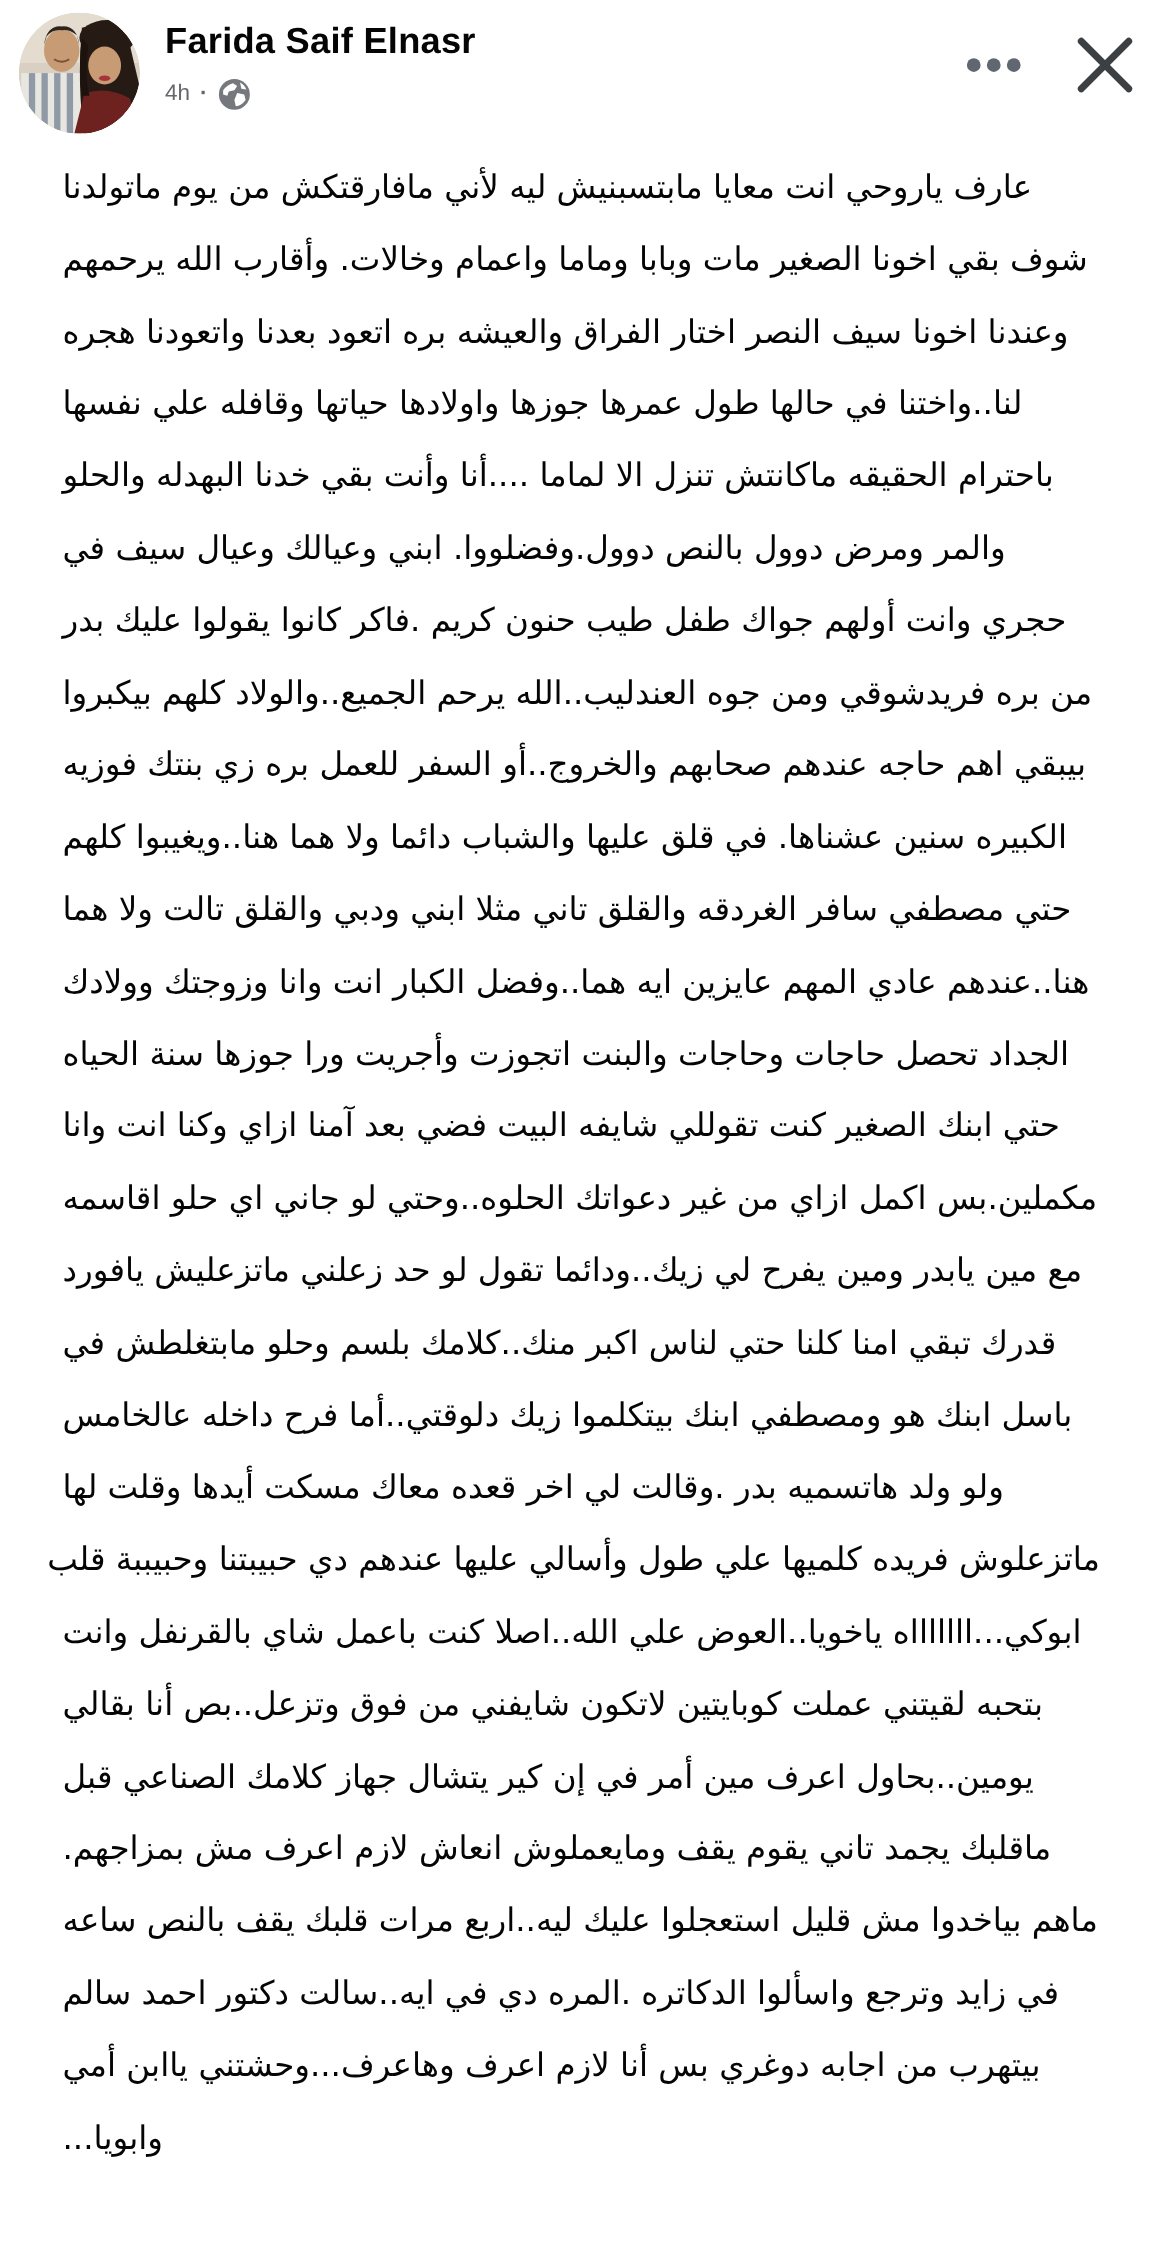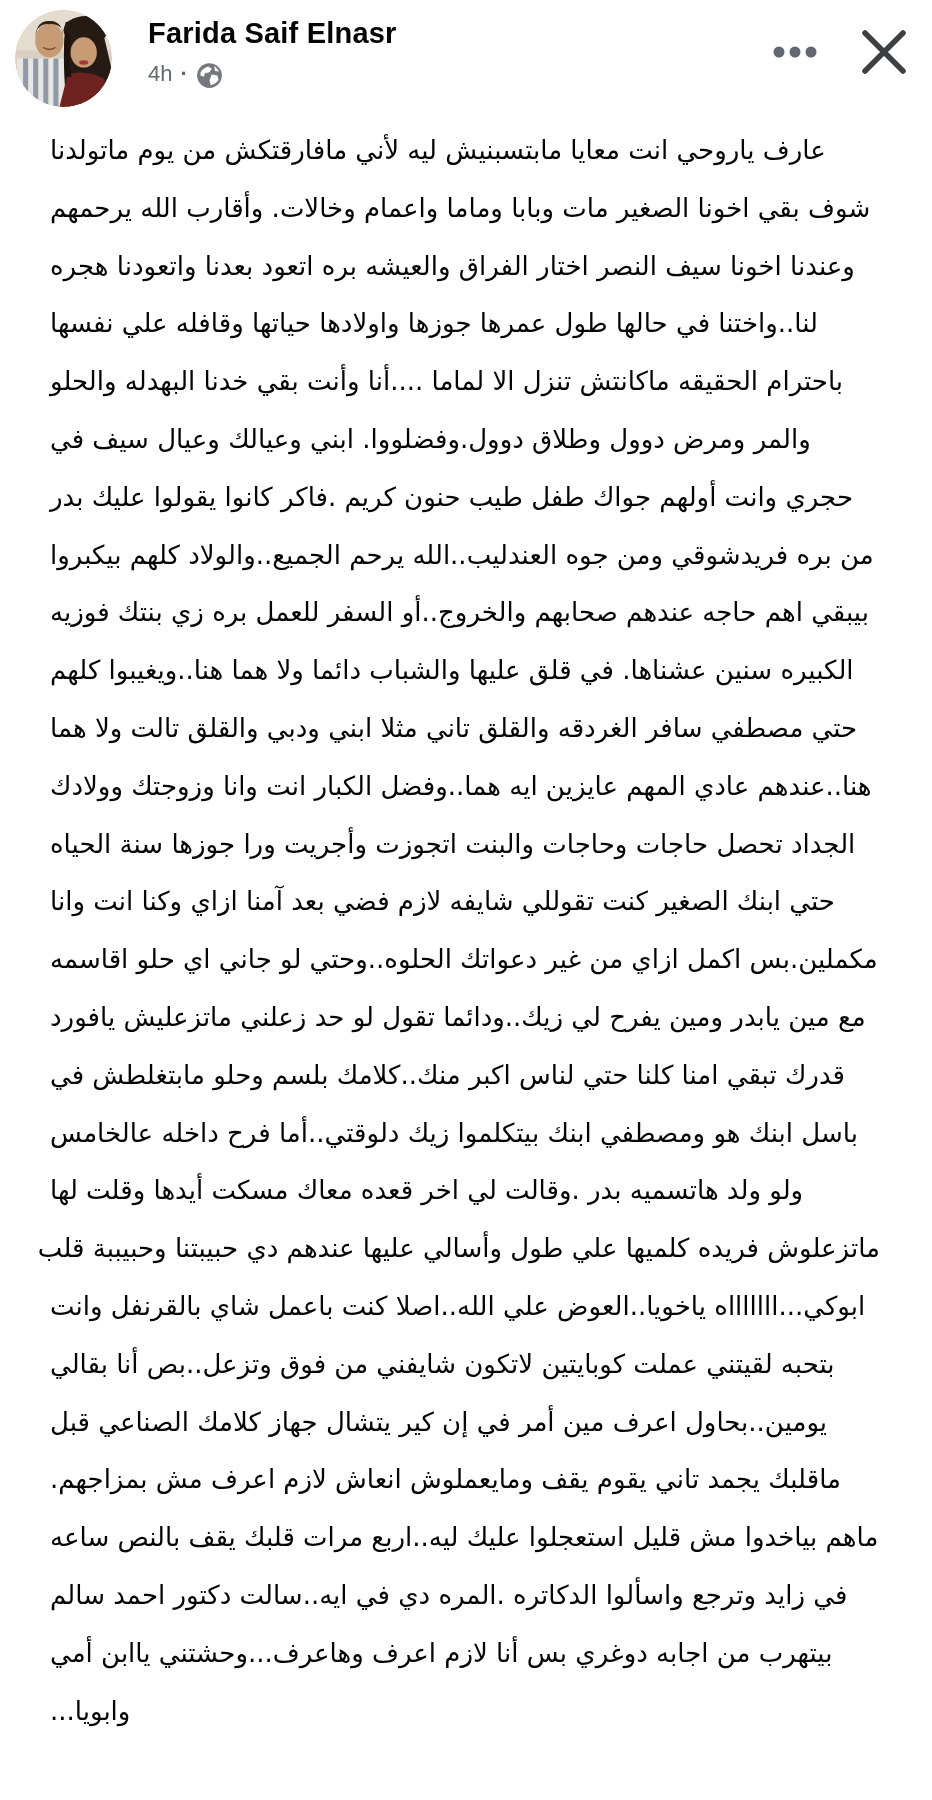--- a/index.html
+++ b/index.html
@@ -24,39 +24,39 @@
   .avatar {
     width: 97px;
     height: 97px;
     border-radius: 50%;
     overflow: hidden;
     flex: 0 0 auto;
     cursor: pointer;
   }
   .avatar svg { display: block; width: 100%; height: 100%; }
   .header-text {
-    margin-left: 36px;
+    margin-left: 20px;
     padding-top: 6px;
     flex: 1 1 auto;
     min-width: 0;
   }
   .author-name {
     font-size: 29px;
     font-weight: 700;
     color: #050505;
     letter-spacing: 0.2px;
     line-height: 1.2;
     cursor: pointer;
   }
   .meta-row {
     display: flex;
     align-items: center;
     margin-top: 9px;
     color: #65676b;
-    font-size: 22px;
+    font-size: 18px;
   }
   .meta-sep { margin: 0 8px; font-weight: 700; }
   .globe-icon { display: inline-flex; margin-top: 2px; }
   .globe-icon svg { display: block; }
 
   .header-actions {
     display: flex;
     align-items: center;
     gap: 34px;
     margin-left: auto;
@@ -165,29 +165,29 @@
 
   </header>
 
   <main>
     <div class="post-text">
         <div class="post-line">عارف ياروحي انت معايا مابتسبنيش ليه لأني مافارقتكش من يوم ماتولدنا</div>
         <div class="post-line">شوف بقي اخونا الصغير مات وبابا وماما واعمام وخالات. وأقارب الله يرحمهم</div>
         <div class="post-line">وعندنا اخونا سيف النصر اختار الفراق والعيشه بره اتعود بعدنا واتعودنا هجره</div>
         <div class="post-line">لنا..واختنا في حالها طول عمرها جوزها واولادها حياتها وقافله علي نفسها</div>
         <div class="post-line">باحترام الحقيقه ماكانتش تنزل الا لماما ....أنا وأنت بقي خدنا البهدله والحلو</div>
-        <div class="post-line">والمر ومرض دوول وطلاق دوول.وفضلووا. ابني وعيالك وعيال سيف في</div>
+        <div class="post-line">والمر ومرض دوول بالنص دوول.وفضلووا. ابني وعيالك وعيال سيف في</div>
         <div class="post-line">حجري وانت أولهم جواك طفل طيب حنون كريم .فاكر كانوا يقولوا عليك بدر</div>
         <div class="post-line">من بره فريدشوقي ومن جوه العندليب..الله يرحم الجميع..والولاد كلهم بيكبروا</div>
         <div class="post-line">بيبقي اهم حاجه عندهم صحابهم والخروج..أو السفر للعمل بره زي بنتك فوزيه</div>
         <div class="post-line">الكبيره سنين عشناها. في قلق عليها والشباب دائما ولا هما هنا..ويغيبوا كلهم</div>
         <div class="post-line">حتي مصطفي سافر الغردقه والقلق تاني مثلا ابني ودبي والقلق تالت ولا هما</div>
         <div class="post-line">هنا..عندهم عادي المهم عايزين ايه هما..وفضل الكبار انت وانا وزوجتك وولادك</div>
         <div class="post-line">الجداد تحصل حاجات وحاجات والبنت اتجوزت وأجريت ورا جوزها سنة الحياه</div>
-        <div class="post-line">حتي ابنك الصغير كنت تقوللي شايفه لازم فضي بعد آمنا ازاي وكنا انت وانا</div>
+        <div class="post-line">حتي ابنك الصغير كنت تقوللي شايفه البيت فضي بعد آمنا ازاي وكنا انت وانا</div>
         <div class="post-line">مكملين.بس اكمل ازاي من غير دعواتك الحلوه..وحتي لو جاني اي حلو اقاسمه</div>
         <div class="post-line">مع مين يابدر ومين يفرح لي زيك..ودائما تقول لو حد زعلني ماتزعليش يافورد</div>
         <div class="post-line">قدرك تبقي امنا كلنا حتي لناس اكبر منك..كلامك بلسم وحلو مابتغلطش في</div>
         <div class="post-line">باسل ابنك هو ومصطفي ابنك بيتكلموا زيك دلوقتي..أما فرح داخله عالخامس</div>
         <div class="post-line">ولو ولد هاتسميه بدر .وقالت لي اخر قعده معاك مسكت أيدها وقلت لها</div>
         <div class="post-line">ماتزعلوش فريده كلميها علي طول وأسالي عليها عندهم دي حبيبتنا وحبيببة قلب</div>
         <div class="post-line">ابوكي...اااااااه ياخويا..العوض علي الله..اصلا كنت باعمل شاي بالقرنفل وانت</div>
         <div class="post-line">بتحبه لقيتني عملت كوبايتين لاتكون شايفني من فوق وتزعل..بص أنا بقالي</div>
         <div class="post-line">يومين..بحاول اعرف مين أمر في إن كير يتشال جهاز كلامك الصناعي قبل</div>
         <div class="post-line">ماقلبك يجمد تاني يقوم يقف ومايعملوش انعاش لازم اعرف مش بمزاجهم.</div>

